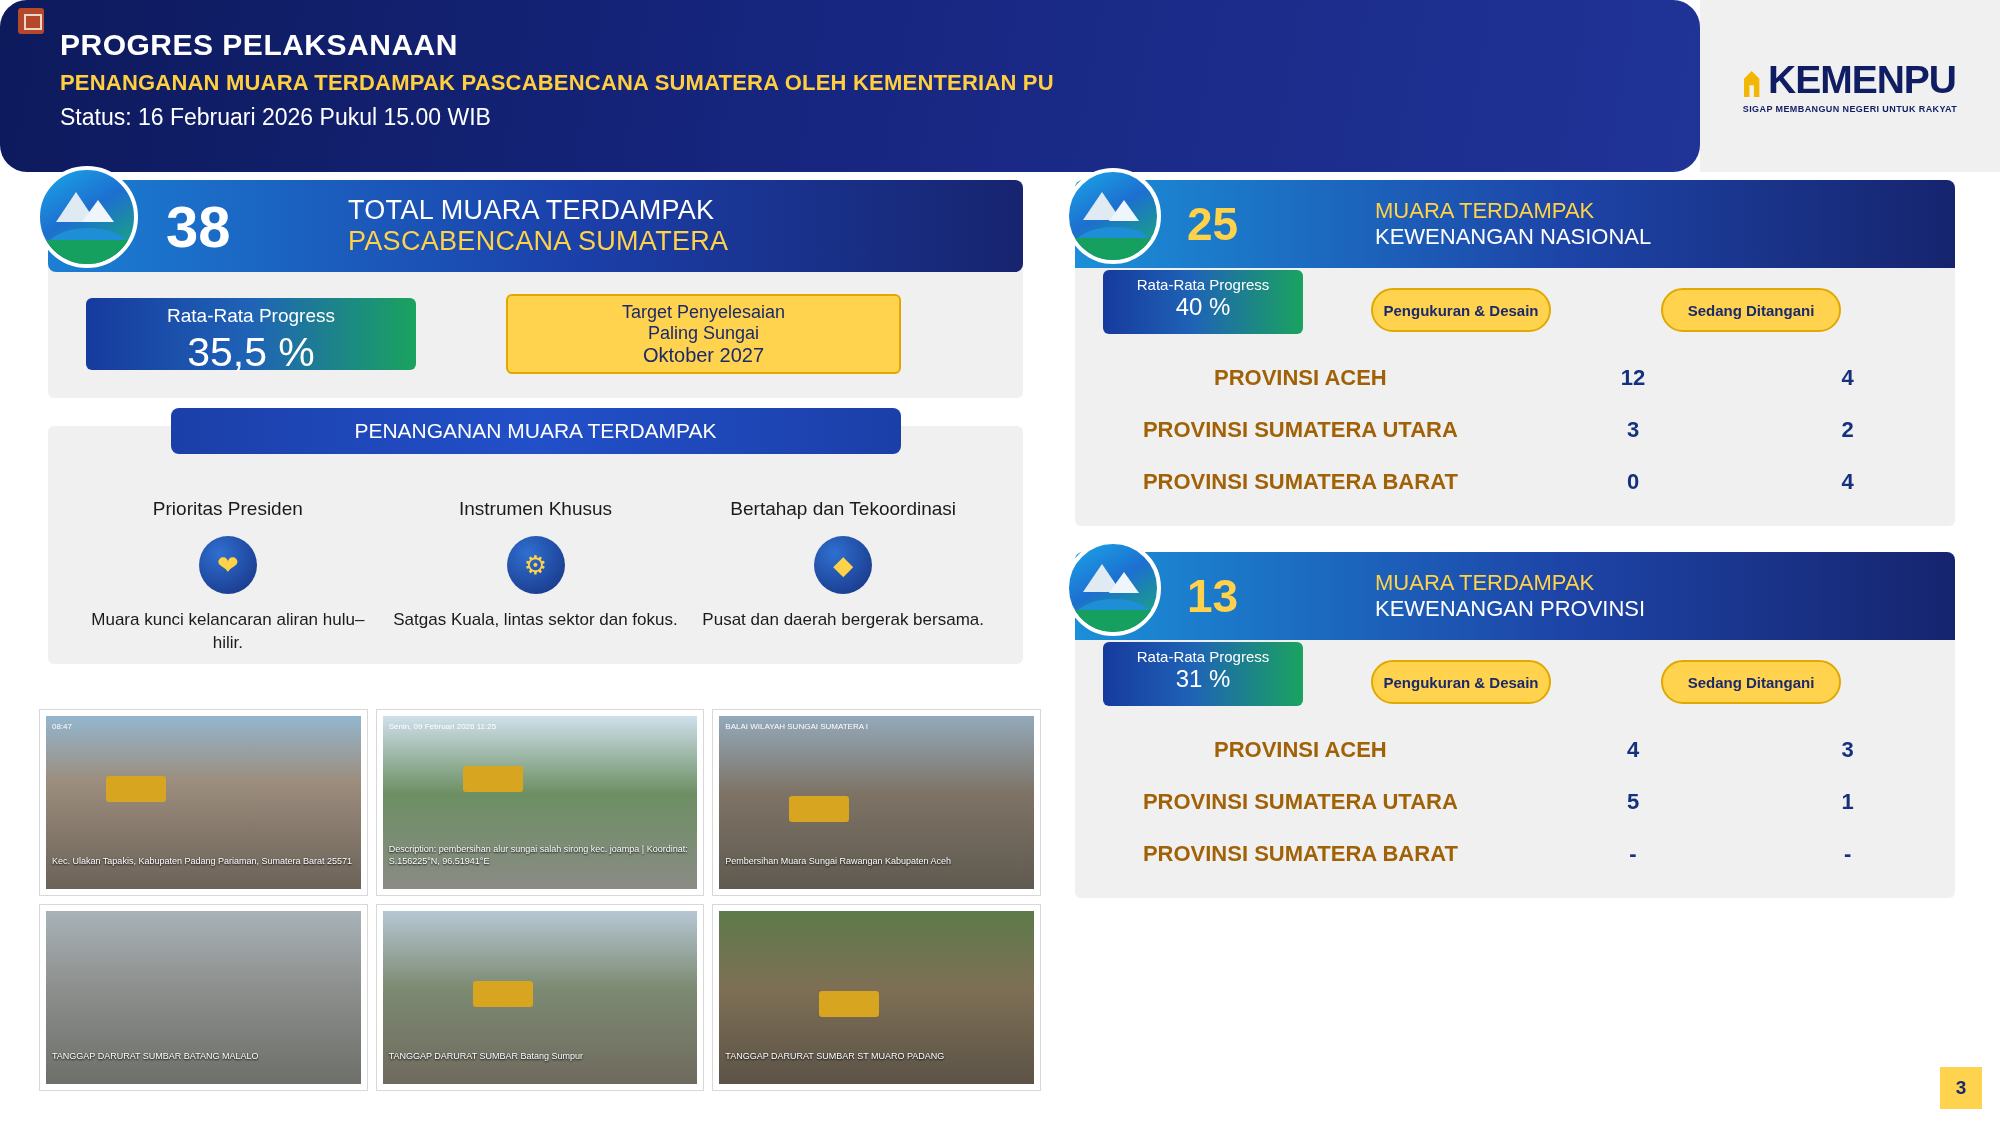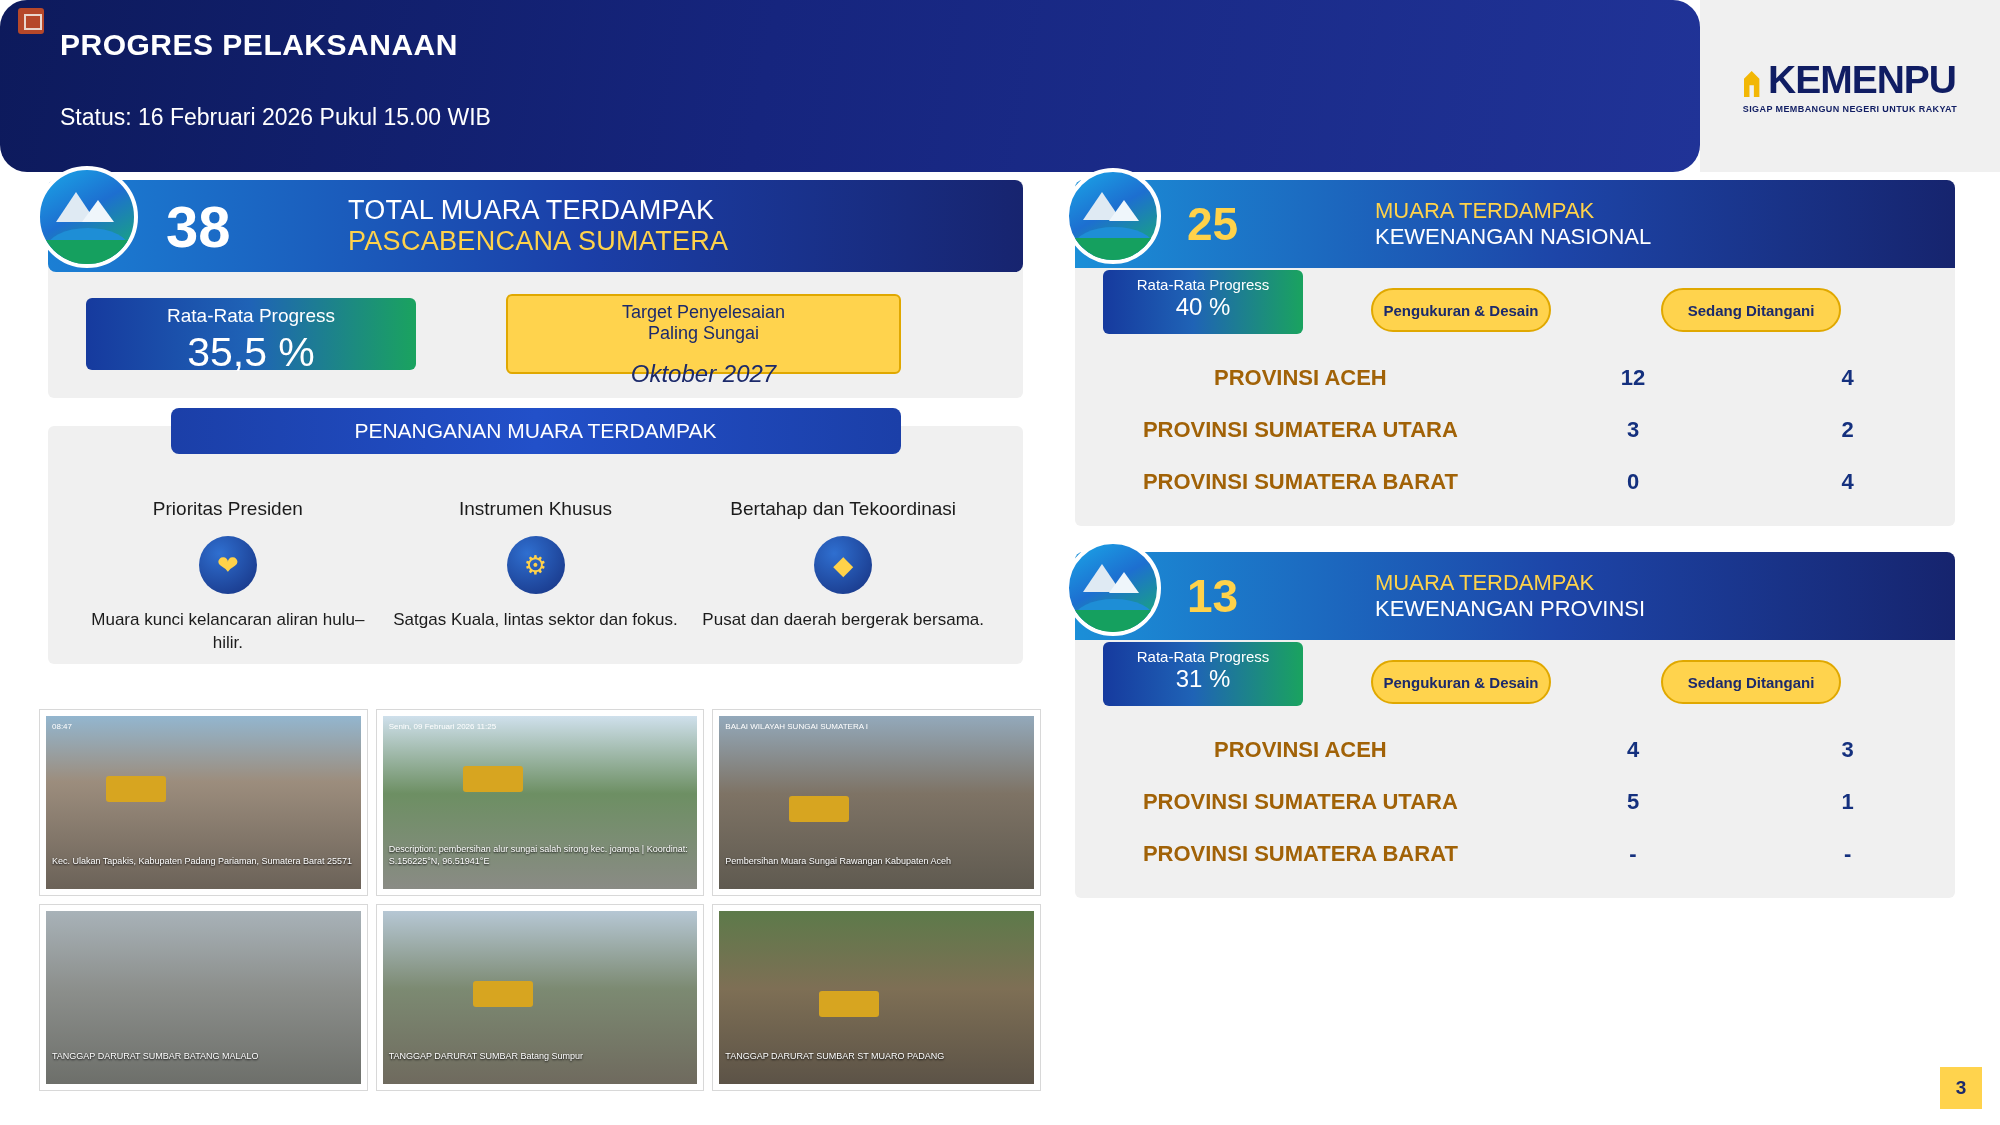--- a/index.html
+++ b/index.html
@@ -99,21 +99,21 @@
     color: #fff; text-align: center; padding-top: 7px;
   }
   .kpi-green .t { font-size: 19px; }
   .kpi-green .v { font-size: 41px; margin-top: 2px; }
   .kpi-yellow {
     width: 395px; height: 80px; border-radius: 6px;
     background: #ffd34d; border: 2px solid #e0a800;
     color: #1c2a6b; text-align: center; padding-top: 6px;
   }
   .kpi-yellow .t { font-size: 18px; line-height: 21px; }
-  .kpi-yellow .v { font-size: 24px; margin-top: 16px; font-style: italic; }
+  .kpi-yellow .v { font-size: 20px; margin-top: 0; }
 
   .section2 { margin-top: 28px; padding: 28px 26px 10px; position: relative; }
   .sec-title {
     position: absolute; left: 50%; top: -18px; transform: translateX(-50%);
     width: 730px; height: 46px; border-radius: 8px;
     background: linear-gradient(90deg, #1b3fa8 0%, #2250c9 50%, #1b3fa8 100%);
     color: #fff; font-size: 21px; display: flex; align-items: center; justify-content: center;
   }
   .three-cols { display: flex; margin-top: 44px; }
   .three-cols .col { flex: 1; text-align: center; padding: 0 10px; }
@@ -204,20 +204,21 @@
     background: #ffd34d; color: #1c2a6b; font-size: 19px; font-weight: bold;
     display: flex; align-items: center; justify-content: center;
   }
 </style>
 </head>
 <body>
 
 <div class="header">
   <div class="header-red"></div>
   <div class="h-title">PROGRES PELAKSANAAN</div>
+  <div class="h-sub">PENANGANAN MUARA TERDAMPAK PASCABENCANA SUMATERA OLEH KEMENTERIAN PU</div>
   <div class="h-status">Status: 16 Februari 2026 Pukul 15.00 WIB</div>
 </div>
 <div class="logo-box">
   <div class="logo-inner">
     <div class="logo-main">
       <span class="logo-mark"></span><span>KEMENPU</span>
     </div>
     <div class="logo-tag">SIGAP MEMBANGUN NEGERI UNTUK RAKYAT</div>
   </div>
 </div>

